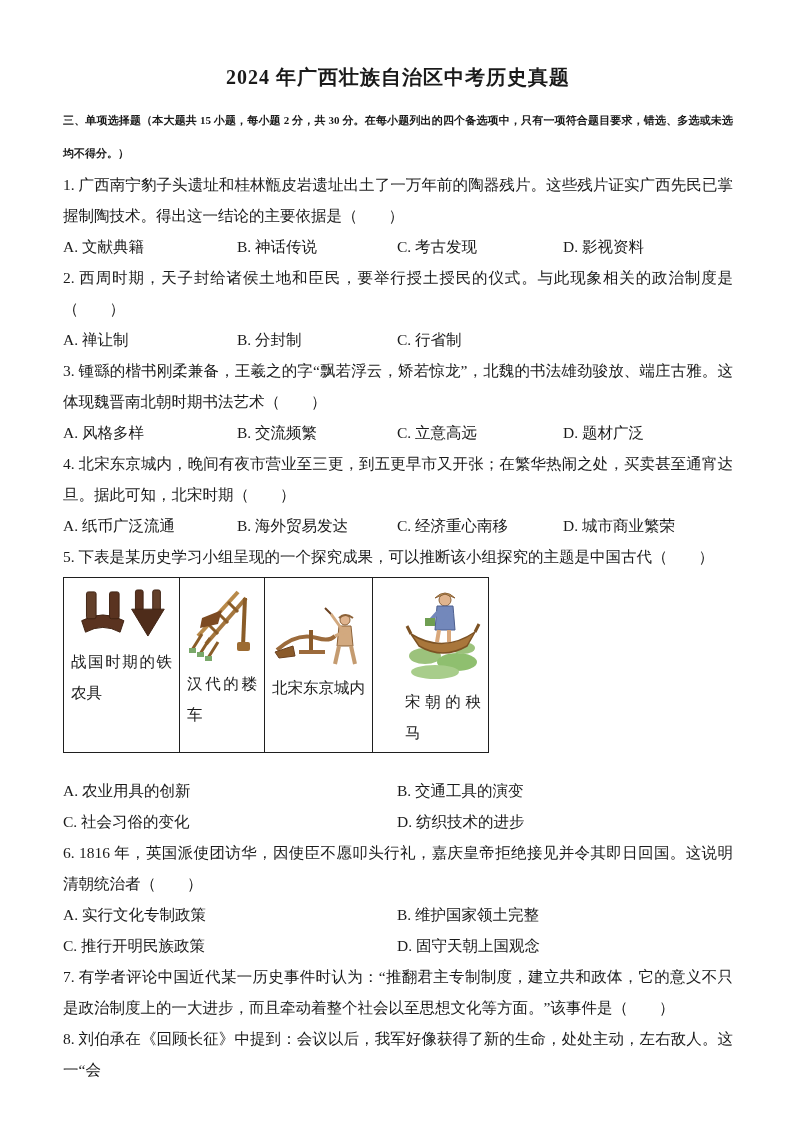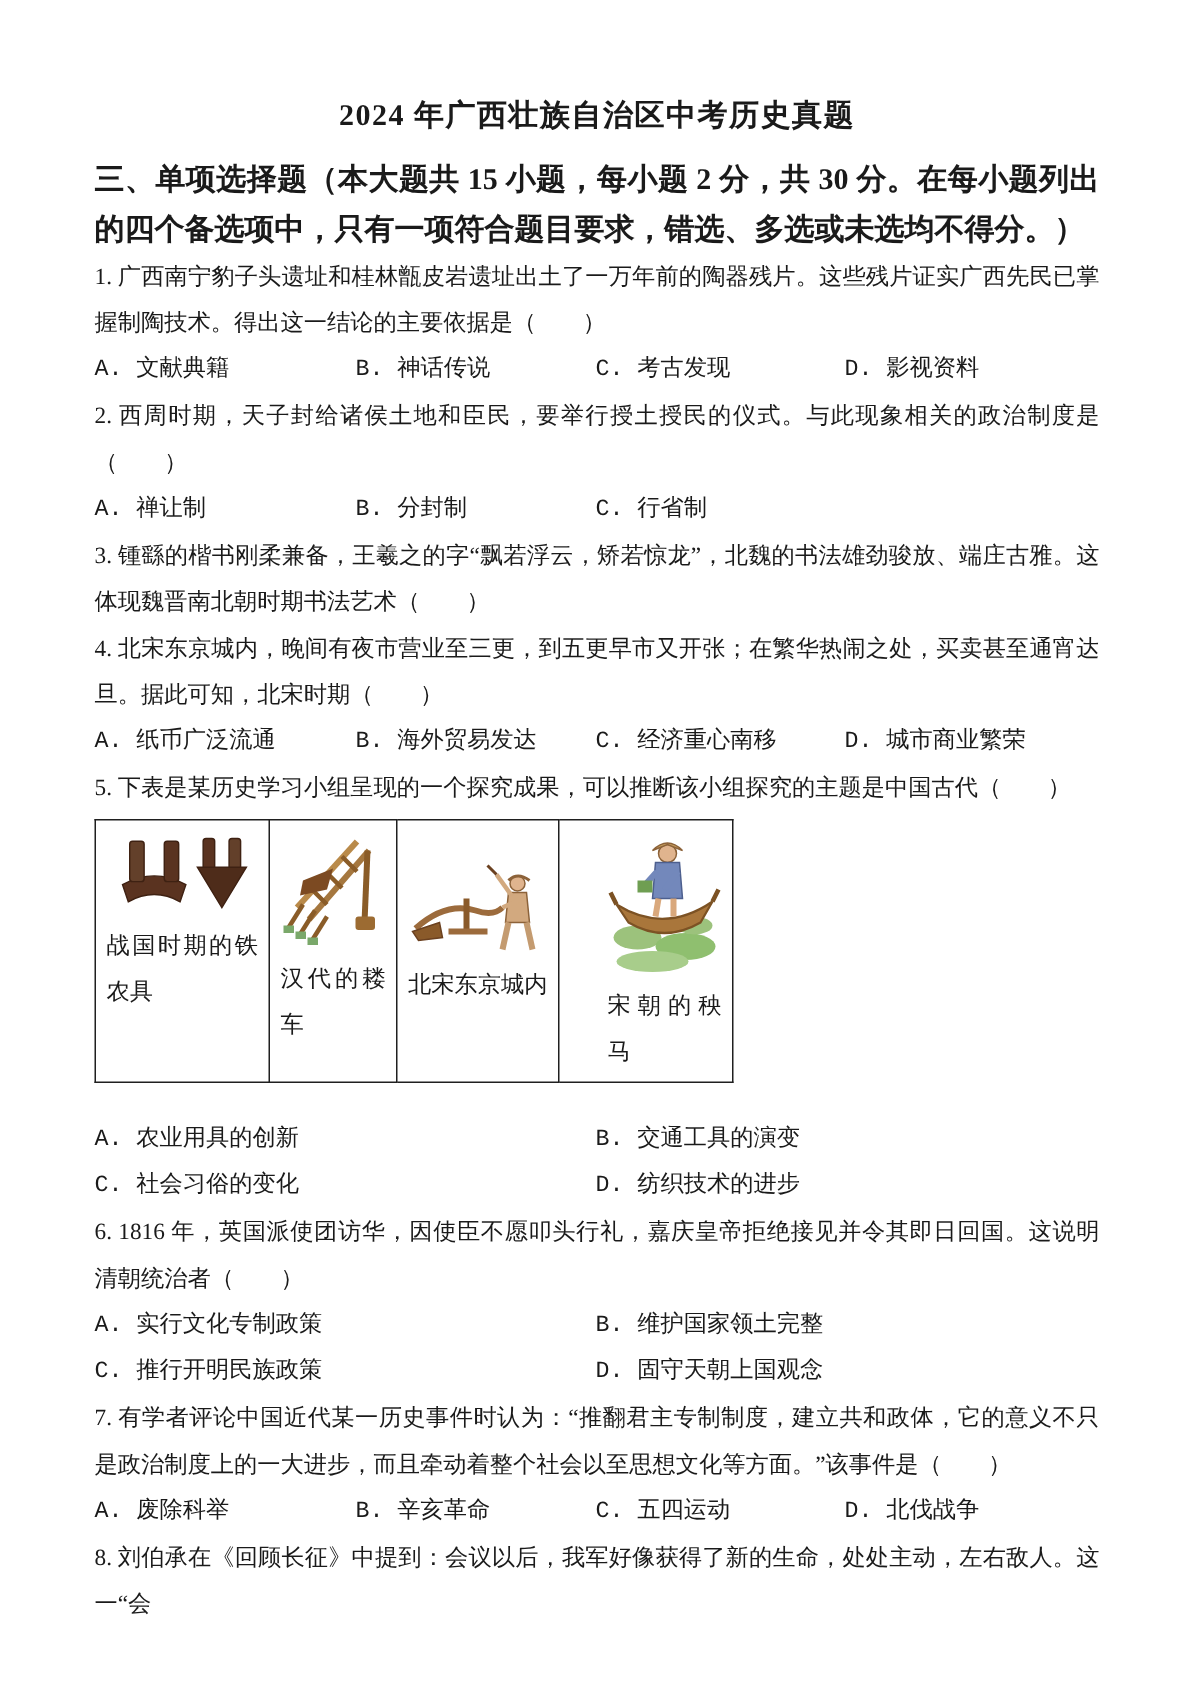--- a/index.html
+++ b/index.html
@@ -23,42 +23,42 @@
   .exam-title {
     text-align: center;
     font-weight: bold;
     font-size: 20px;
     line-height: 30px;
     margin-bottom: 12px;
     letter-spacing: 1px;
   }
   .section-heading {
     font-weight: bold;
-    font-size: 20px;
+    font-size: 11px;
     line-height: 32.5px;
     text-align: justify;
   }
   .stem {
     font-size: 15.5px;
     line-height: 31px;
     text-align: justify;
   }
   .opts-row4 {
     display: grid;
     grid-template-columns: 174px 160px 166px auto;
     font-size: 15.5px;
     line-height: 31px;
   }
   .opts-row2 {
     display: grid;
     grid-template-columns: 334px auto;
     font-size: 15.5px;
     line-height: 31px;
   }
-  .opt { white-space: nowrap; font-family: Liberation Mono, monospace; }
+  .opt { white-space: nowrap; }
   .agri-table {
     border-collapse: collapse;
     margin: 5px 0 22px 0;
   }
   .agri-table td {
     border: 1.6px solid #1f1f1f;
     vertical-align: top;
     padding: 6px 7px 4px 7px;
     height: 153px;
   }
@@ -95,20 +95,26 @@
     </div>
 
     <div class="stem">2. 西周时期，天子封给诸侯土地和臣民，要举行授土授民的仪式。与此现象相关的政治制度是（　　）</div>
     <div class="opts-row4">
       <span class="opt">A. 禅让制</span>
       <span class="opt">B. 分封制</span>
       <span class="opt">C. 行省制</span>
     </div>
 
     <div class="stem">3. 锺繇的楷书刚柔兼备，王羲之的字“飘若浮云，矫若惊龙”，北魏的书法雄劲骏放、端庄古雅。这体现魏晋南北朝时期书法艺术（　　）</div>
+    <div class="opts-row4">
+      <span class="opt">A. 风格多样</span>
+      <span class="opt">B. 交流频繁</span>
+      <span class="opt">C. 立意高远</span>
+      <span class="opt">D. 题材广泛</span>
+    </div>
 
     <div class="stem">4. 北宋东京城内，晚间有夜市营业至三更，到五更早市又开张；在繁华热闹之处，买卖甚至通宵达旦。据此可知，北宋时期（　　）</div>
     <div class="opts-row4">
       <span class="opt">A. 纸币广泛流通</span>
       <span class="opt">B. 海外贸易发达</span>
       <span class="opt">C. 经济重心南移</span>
       <span class="opt">D. 城市商业繁荣</span>
     </div>
 
     <div class="stem">5. 下表是某历史学习小组呈现的一个探究成果，可以推断该小组探究的主题是中国古代（　　）</div>
@@ -199,23 +205,17 @@
     <div class="opts-row2">
       <span class="opt">A. 实行文化专制政策</span>
       <span class="opt">B. 维护国家领土完整</span>
     </div>
     <div class="opts-row2">
       <span class="opt">C. 推行开明民族政策</span>
       <span class="opt">D. 固守天朝上国观念</span>
     </div>
 
     <div class="stem">7. 有学者评论中国近代某一历史事件时认为：“推翻君主专制制度，建立共和政体，它的意义不只是政治制度上的一大进步，而且牵动着整个社会以至思想文化等方面。”该事件是（　　）</div>
-    <div class="opts-row4">
-      <span class="opt">A. 废除科举</span>
-      <span class="opt">B. 辛亥革命</span>
-      <span class="opt">C. 五四运动</span>
-      <span class="opt">D. 北伐战争</span>
-    </div>
 
     <div class="stem">8. 刘伯承在《回顾长征》中提到：会议以后，我军好像获得了新的生命，处处主动，左右敌人。这一“会</div>
 
   </div>
 </div>
 
 </body></html>

